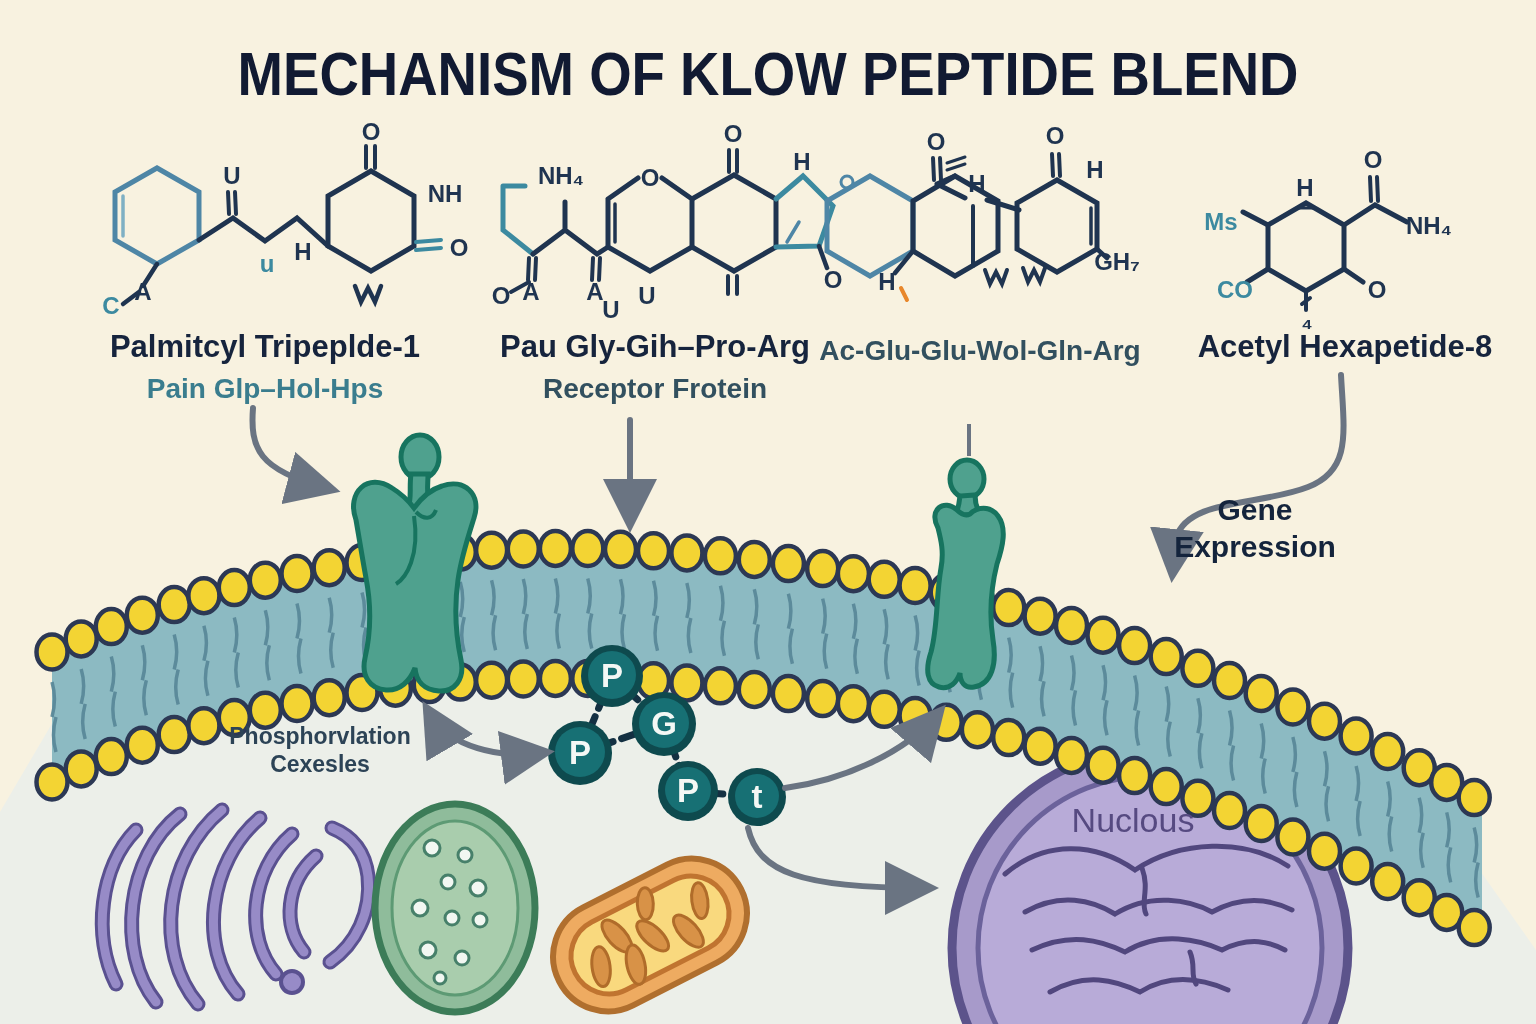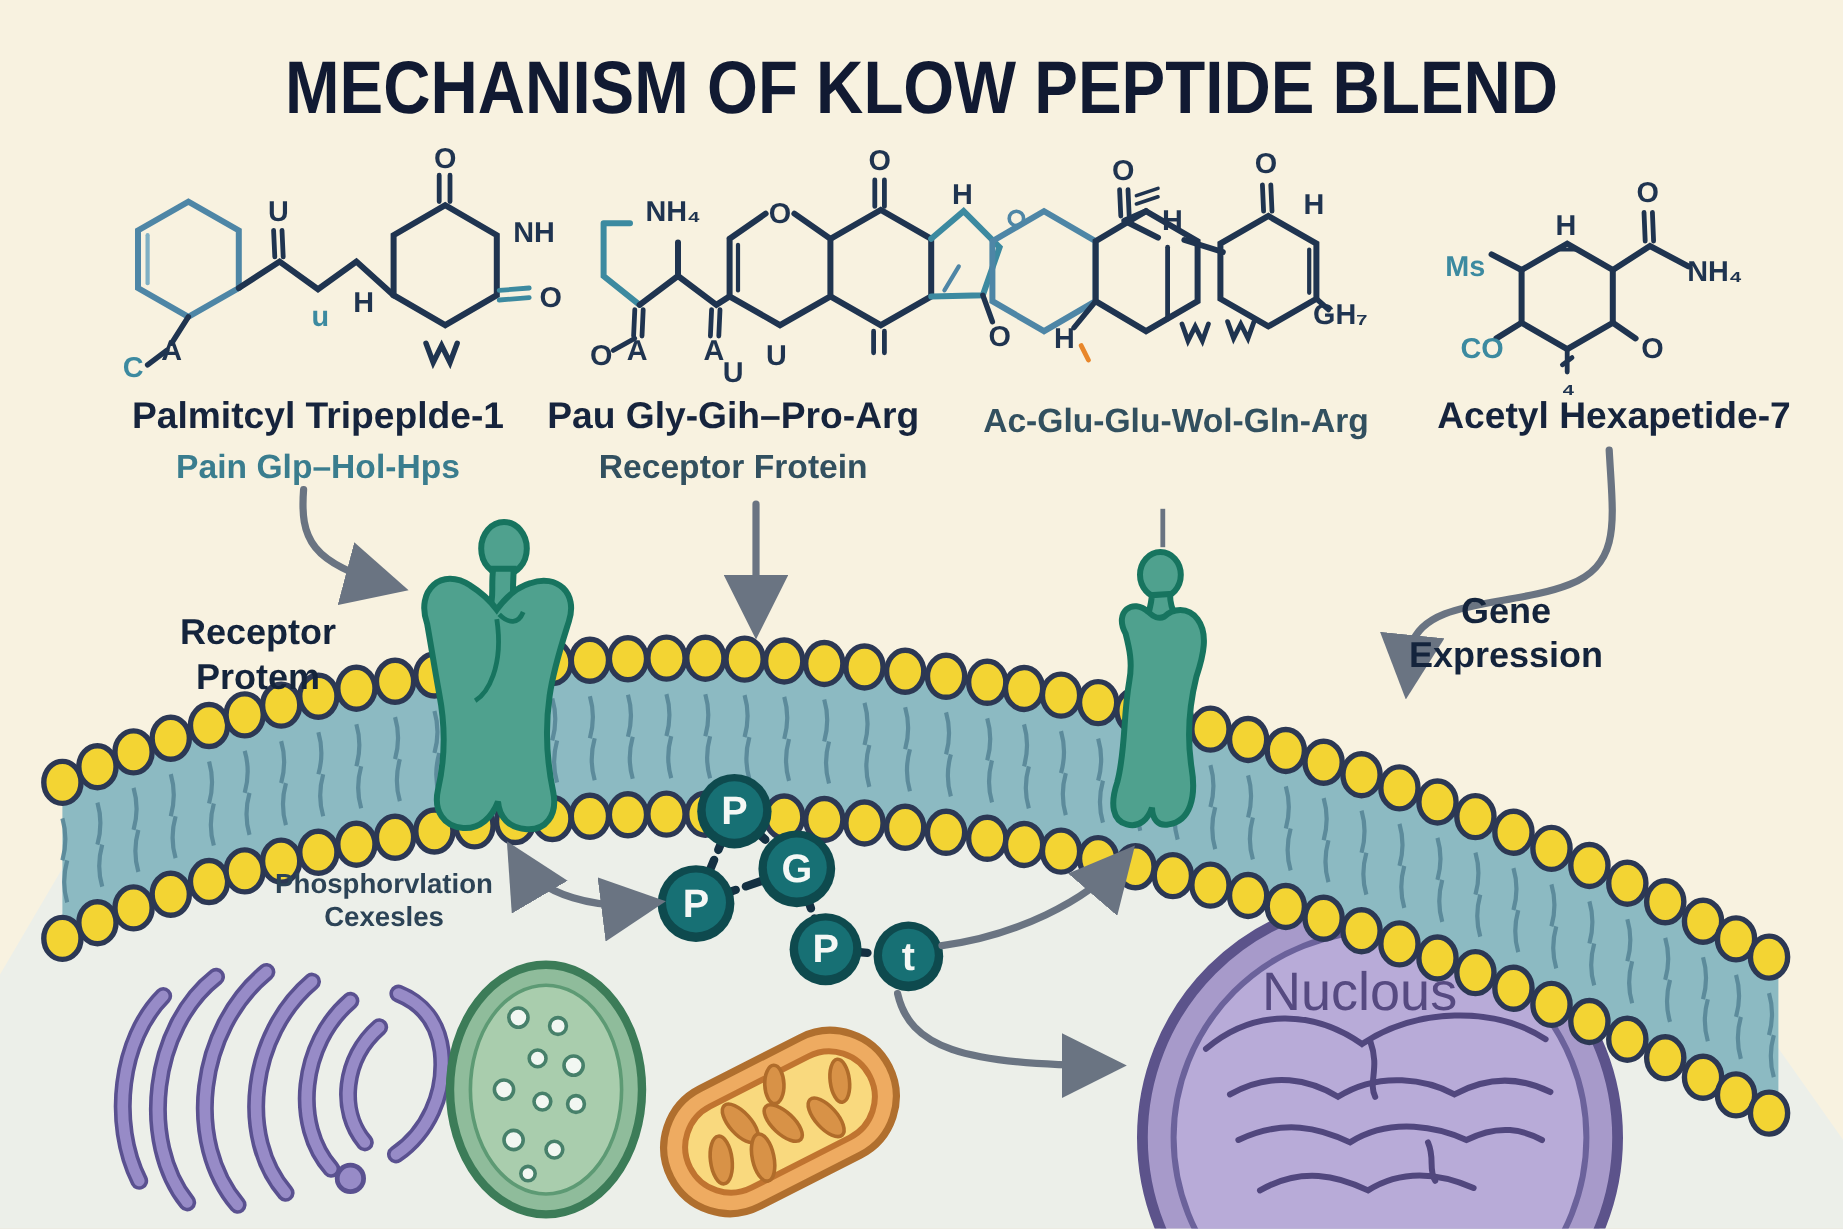--- a/index.html
+++ b/index.html
@@ -8,21 +8,21 @@
   #art{position:absolute;left:0;top:0;}
   .lbl{position:absolute;text-align:center;line-height:1.22;}
   #title{left:0;top:36px;width:1536px;font-size:62px;font-weight:bold;color:#111a32;
          transform:scaleX(.88);transform-origin:50% 50%;letter-spacing:0px;}
   .cname{font-size:31px;font-weight:bold;color:#16243d;text-align:center;}
   .cseq{font-size:28px;font-weight:bold;margin-top:6px;}
   .seq-teal{color:#3a7d8e;}
   .seq-slate{color:#32505f;}
   .midlbl{font-size:30px;font-weight:bold;color:#14243c;}
   #phospho-lbl{color:#2c4356;font-size:23px;}
-  #nucleus-lbl{color:#564a81;font-size:45px;}
+  #nucleus-lbl{color:#564a81;font-size:34px;}
   .atom{font-weight:bold;font-size:24px;text-anchor:middle;}
   .cn{fill:#1f3450}.ct{fill:#3c8aa0}
   svg text{font-family:"Liberation Sans","DejaVu Sans",sans-serif;}
 </style>
 </head>
 <body>
 
 <div id="canvas">
 
 <svg id="art" width="1536" height="1024" viewBox="0 0 1536 1024">
@@ -451,35 +451,31 @@
         </g>
   </g>
 </svg>
 
 <div id="title" class="lbl">MECHANISM OF KLOW PEPTIDE BLEND</div>
 
 <div class="lbl" style="left:60px;top:328px;width:410px;">
   <div class="cname">Palmitcyl Tripeplde-1</div>
   <div class="cseq seq-teal">Pain Glp–Hol-Hps</div>
 </div>
-<div class="lbl" style="left:421px;top:328px;width:380px;">
+<div class="lbl" style="left:465px;top:328px;width:380px;">
   <div class="cname">Pau Gly-Gih–Pro-Arg</div>
   <div class="cseq seq-slate">Receptor Frotein</div>
 </div>
 <div class="lbl" style="left:790px;top:328px;width:380px;">
   <div class="cseq seq-slate">Ac-Glu-Glu-Wol-Gln-Arg</div>
 </div>
 <div class="lbl" style="left:1160px;top:328px;width:370px;">
-  <div class="cname">Acetyl Hexapetide-7</div>
-</div>
-
-<div class="lbl midlbl" style="left:80px;top:510px;width:270px;">
-  <div>Receptor</div>
-  <div>Protem</div>
-</div>
+  <div class="cname">Acetyl Hexapetide-8</div>
+</div>
+
 
 <div class="lbl midlbl" style="left:1125px;top:492px;width:260px;">
   <div>Gene</div>
   <div>Expression</div>
 </div>
 
 <div id="phospho-lbl" class="lbl midlbl" style="left:140px;top:722px;width:360px;">
   <div>Phosphorvlation</div>
   <div>Cexesles</div>
 </div>

